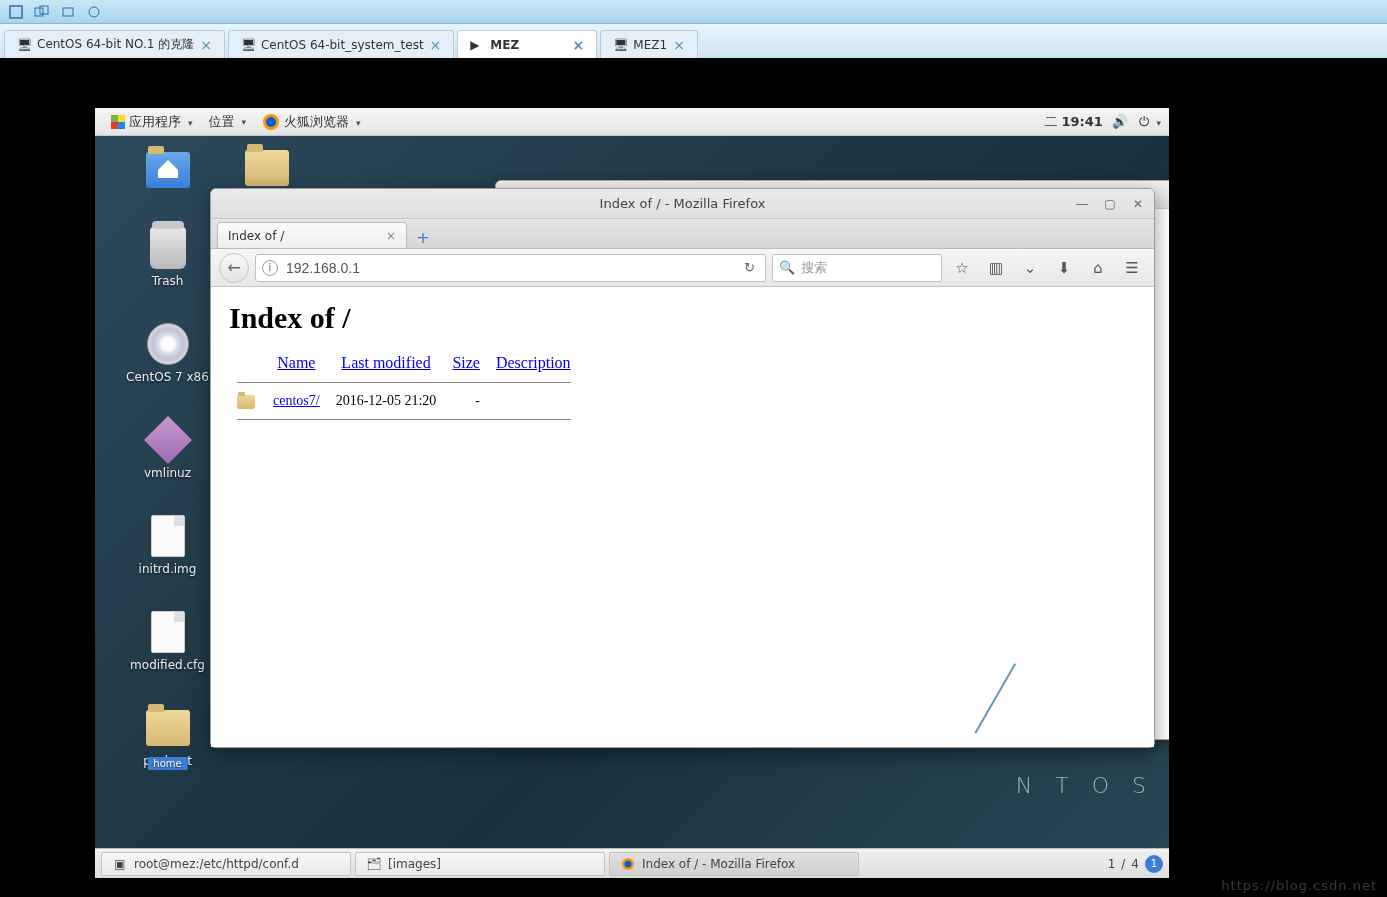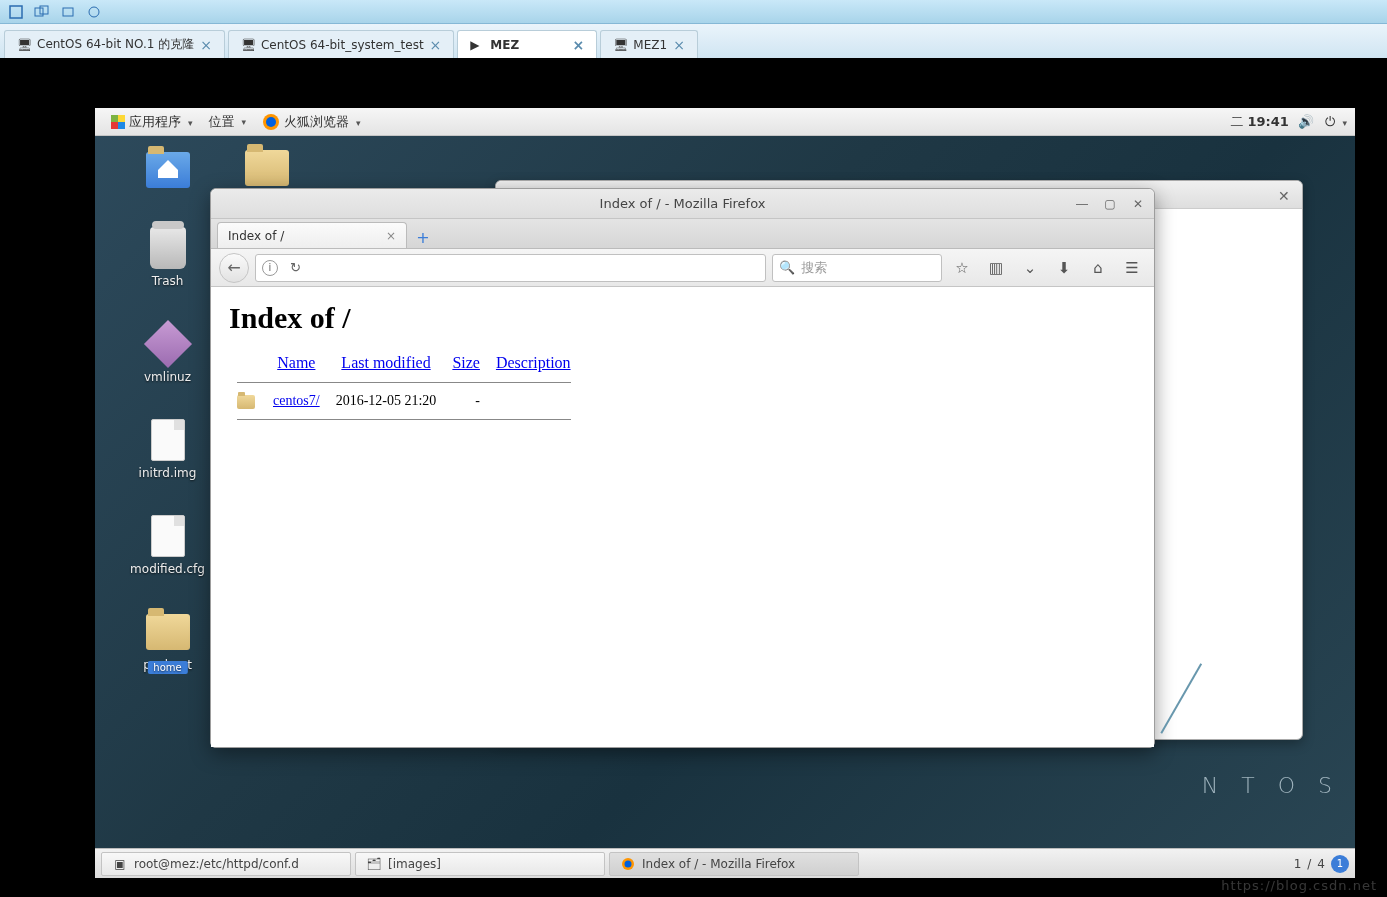--- a/index.html
+++ b/index.html
@@ -11,21 +11,21 @@
 .vmware-tabs { height: 34px; background: linear-gradient(#eaf4fb, #d0e5f2); display: flex; align-items: flex-end; padding: 0 4px; }
 .vm-tab { height: 28px; padding: 0 12px; display: flex; align-items: center; gap: 6px; font-size: 12px; color: #333; border: 1px solid #b8cdd9; border-bottom: none; background: #e4eff7; margin-right: 3px; border-radius: 3px 3px 0 0; min-width: 140px; }
 .vm-tab.active { background: #fff; font-weight: bold; }
 .vm-tab .close-x { margin-left: auto; color: #5a8bad; font-size: 14px; cursor: pointer; }
 .vm-tab-icon { width: 14px; height: 14px; }
 
 
 .vm-view { position: absolute; top: 58px; left: 0; right: 0; bottom: 0; background: #000; }
 
 
-.gnome-desktop { position: absolute; top: 50px; left: 95px; width: 1260px; height: 770px; background: linear-gradient(135deg, #2d4a5c 0%, #1f3845 40%, #19323f 60%, #2a4654 100%); overflow: hidden; }
+.gnome-desktop { position: absolute; top: 50px; left: 95px; width: 1074px; height: 770px; background: linear-gradient(135deg, #2d4a5c 0%, #1f3845 40%, #19323f 60%, #2a4654 100%); overflow: hidden; }
 .gnome-topbar { height: 28px; background: linear-gradient(#f6f6f6, #e4e4e4); border-bottom: 1px solid #c5c5c5; display: flex; align-items: center; padding: 0 8px; font-size: 13px; color: #333; }
 .gnome-topbar .menu-item { padding: 0 8px; display: flex; align-items: center; gap: 4px; cursor: pointer; }
 .gnome-topbar .spacer { flex: 1; }
 .dropdown-arrow::after { content: "▾"; font-size: 9px; margin-left: 3px; color: #555; }
 .centos-brand { position: absolute; right: 15px; bottom: 80px; color: #9fb3bd; letter-spacing: 8px; font-size: 22px; font-weight: 300; }
 .centos-accent { position: absolute; right: 100px; bottom: 120px; width: 80px; height: 80px; border-left: 2px solid #6897ad; transform: rotate(30deg); }
 
 
 .desktop-icons { position: absolute; top: 40px; left: 20px; display: flex; flex-direction: column; gap: 34px; width: 105px; }
 .d-icon { display: flex; flex-direction: column; align-items: center; gap: 4px; color: #eee; font-size: 12px; text-shadow: 0 1px 2px rgba(0,0,0,.7); cursor: pointer; }
@@ -175,20 +175,26 @@
           <span class="home-badge">home</span>
         </div>
       <div class="d-icon">
           <div class="glyph">
             <div class="trash-glyph"></div>
           </div>
           <span>Trash</span>
         </div>
       <div class="d-icon">
           <div class="glyph">
+            <div class="disc-glyph"></div>
+          </div>
+          <span>CentOS 7 x86</span>
+        </div>
+      <div class="d-icon">
+          <div class="glyph">
             <div class="diamond-glyph"></div>
           </div>
           <span>vmlinuz</span>
         </div>
       <div class="d-icon">
           <div class="glyph">
             <div class="file-glyph"></div>
           </div>
           <span>initrd.img</span>
         </div>
@@ -229,20 +235,21 @@
         <div class="ff-tab">
             <span>Index of /</span>
             <span class="close-x">×</span>
           </div>
         <div class="ff-newtab">+</div>
       </div>
       <div class="ff-toolbar">
         <div class="ff-navbtn">←</div>
         <div class="ff-urlbar">
           <span class="info-i">i</span>
+          <input type="text" value="192.168.0.1" style="">
           <span class="reload">↻</span>
         </div>
         <div class="ff-search">
             <span class="mag">🔍</span>
             <span>搜索</span>
           </div>
         <div class="ff-tbicon">☆</div>
         <div class="ff-tbicon">▥</div>
         <div class="ff-tbicon">⌄</div>
         <div class="ff-tbicon">⬇</div>

